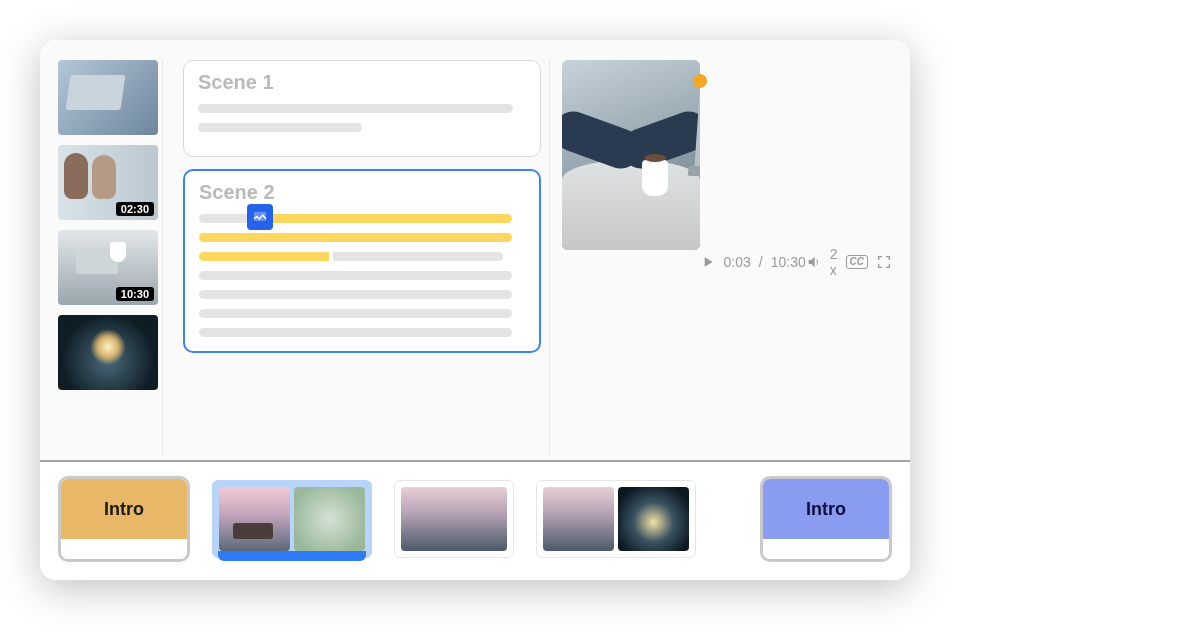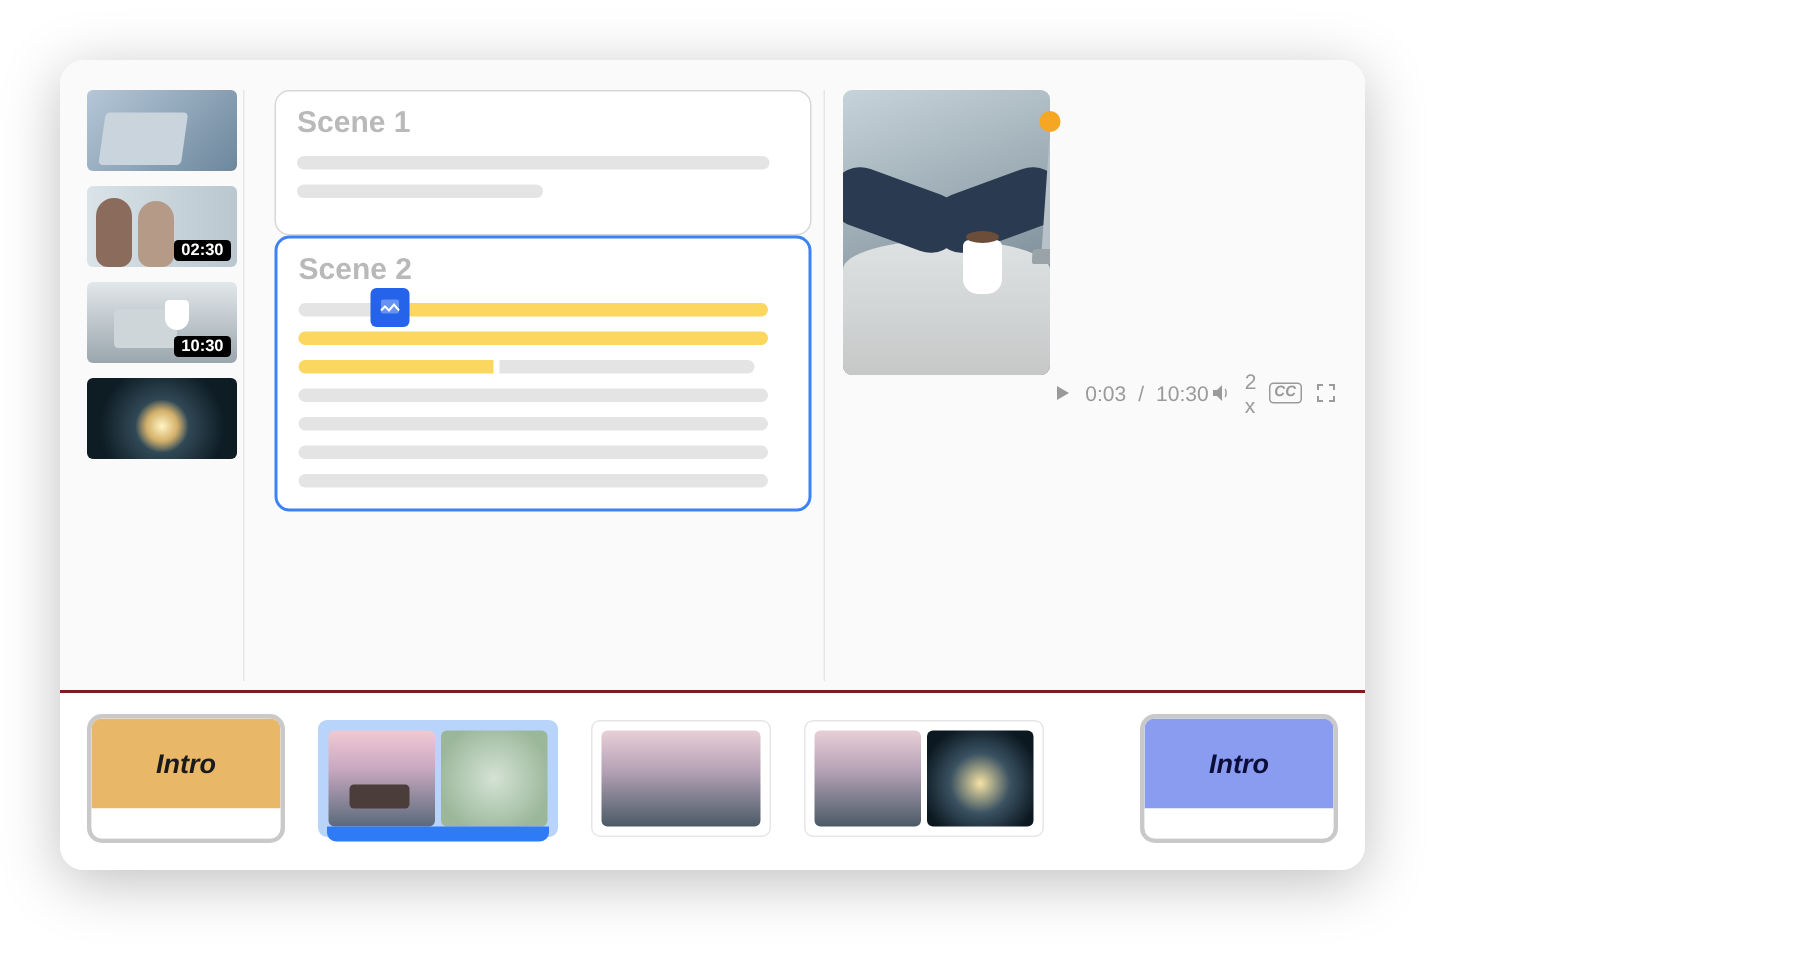--- a/index.html
+++ b/index.html
@@ -31,21 +31,21 @@
   .thumb-col {
     width: 105px;
     display: flex;
     flex-direction: column;
     gap: 10px;
     padding-right: 6px;
     border-right: 1px solid #e6e6e6;
   }
   .thumb {
     width: 100px;
-    height: 54px;
+    height: 75px;
     border-radius: 4px;
     position: relative;
     overflow: hidden;
   }
   .thumb .time-badge {
     position: absolute;
     right: 4px;
     bottom: 4px;
     background: #000;
     color: #fff;
@@ -64,20 +64,21 @@
   .thumb-3::before{content:"";position:absolute;left:18px;top:18px;width:42px;height:26px;background:#cfd6da;border-radius:3px;}
   .thumb-3::after{content:"";position:absolute;left:52px;top:12px;width:16px;height:20px;background:#fff;border-radius:3px 3px 8px 8px;}
   .thumb-4 { background: radial-gradient(circle at 50% 60%, #4a6a7a 0%, #0e1c24 70%); }
   .thumb-4::after{content:"";position:absolute;left:32px;top:14px;width:36px;height:36px;border-radius:50%;background:radial-gradient(circle,#fff5c4 0%,#d4b06a 40%,rgba(0,0,0,0) 70%);}
 
   
   .scene-col {
     flex: 1;
     display: flex;
     flex-direction: column;
+    gap: 12px;
     padding: 0 8px;
     border-right: 1px solid #e6e6e6;
     overflow: hidden;
   }
   .scene-card {
     border: 1px solid #d7d7d7;
     border-radius: 10px;
     padding: 10px 14px 14px 14px;
     background: #fff;
   }
@@ -162,26 +163,25 @@
     font-size: 14px;
   }
   .controls-left, .controls-right { display:flex; align-items:center; gap:8px; }
   .ctrl-icon{width:16px;height:16px;display:inline-flex;align-items:center;justify-content:center;color:#9a9a9a;}
   .ctrl-icon svg{width:16px;height:16px;}
   .cc-badge{font-size:10px;font-weight:700;border:1.5px solid #9a9a9a;border-radius:3px;padding:0 3px;line-height:12px;font-style:italic;}
 
   
   .storyboard {
     background: #fff;
-    border-top: 2px solid #7f1d1d;
+    border-top: 2px solid #a3a3a3;
     padding: 14px 18px 18px 18px;
     display: flex;
     align-items: center;
     gap: 22px;
-    font-style: italic;
   }
   .story-tile {
     width: 132px;
     height: 86px;
     border: 3px solid #c9c9c9;
     border-radius: 10px;
     background: #fff;
     display:flex;
     flex-direction:column;
     overflow:hidden;

